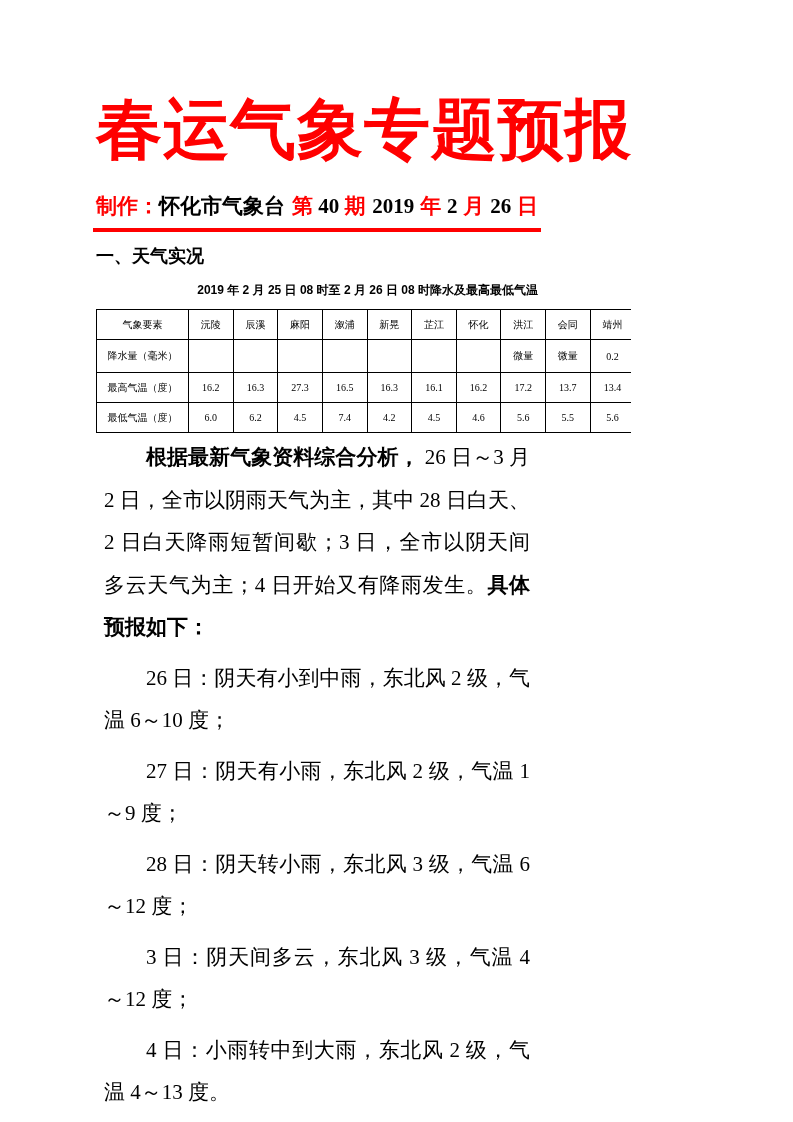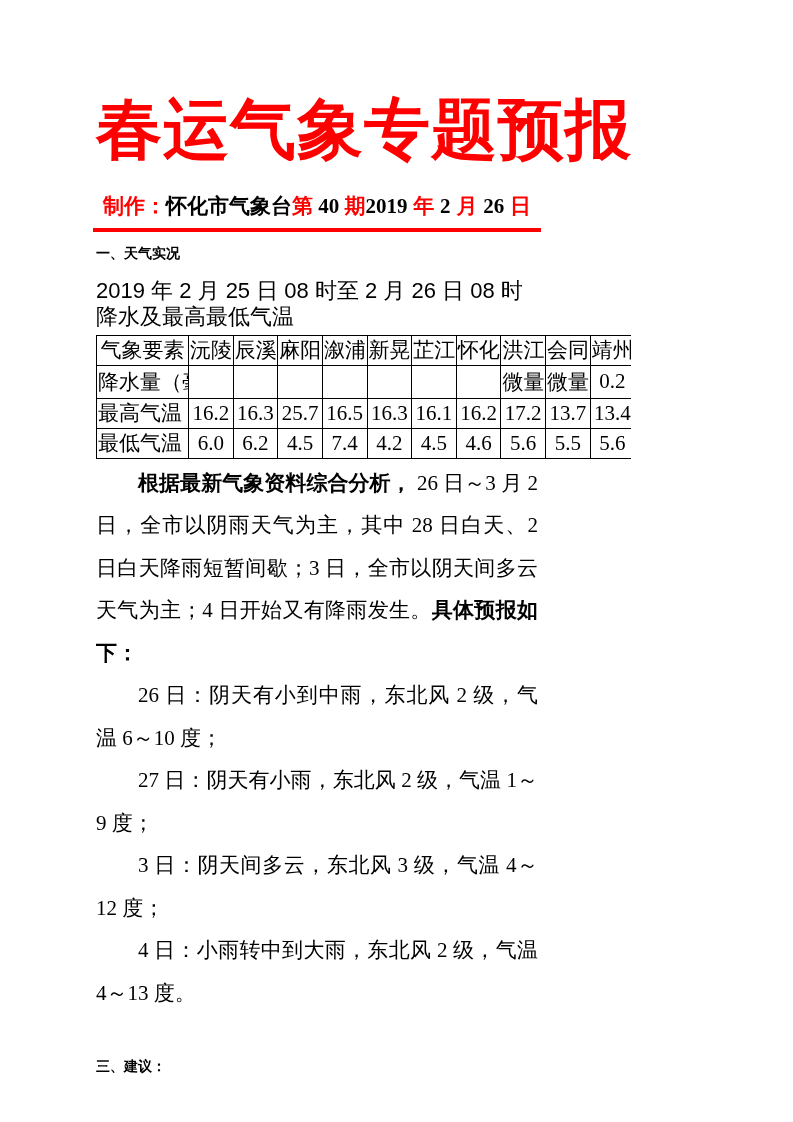--- a/index.html
+++ b/index.html
@@ -20,70 +20,70 @@
     line-height: 1.32;
     font-weight: bold;
     color: #ff0000;
     text-align: center;
     letter-spacing: 1px;
     white-space: nowrap;
   }
   .masthead {
     margin-top: 20px;
     display: flex;
-    justify-content: center;
+    justify-content: space-between;
     align-items: baseline;
     font-family: "Liberation Sans", "DejaVu Sans", sans-serif;
     font-weight: bold;
     font-size: 21px;
     line-height: 1.2;
   }
   .red { color: #ff0000; }
   .num { font-family: "Liberation Serif", "DejaVu Serif", serif; }
   .red-rule {
     height: 4px;
     background: #ff0000;
     margin: 9px -3px 0 -3px;
   }
   .sec-heading {
     margin: 13px 0 0 0;
     font-family: "Liberation Sans", "DejaVu Sans", sans-serif;
     font-weight: bold;
-    font-size: 14px;
+    font-size: 18px;
     line-height: 1.25;
   }
   .table-title {
     margin-top: 15px;
-    text-align: left;
+    text-align: right;
     font-family: "Liberation Sans", "DejaVu Sans", sans-serif;
-    font-weight: normal;
-    font-size: 22px;
+    font-weight: bold;
+    font-size: 12px;
     line-height: 1.2;
   }
   table.realtime {
-    margin: 4px auto 0 auto;
+    margin: 12px auto 0 auto;
     width: 584px;
     border-collapse: collapse;
     table-layout: fixed;
-    font-size: 21px;
+    font-size: 10px;
   }
   table.realtime th, table.realtime td {
     border: 1px solid #000000;
     text-align: center;
     vertical-align: middle;
     font-weight: normal;
     padding: 0 1px;
     height: 29px;
     overflow: hidden;
     white-space: nowrap;
   }
   table.realtime col.label-col { width: 92px; }
   table.realtime tr.precip-row th, table.realtime tr.precip-row td { height: 32px; }
   .body-text {
-    margin: 0;
+    margin: 8px;
     font-size: 21px;
     line-height: 42.5px;
     text-indent: 2em;
     text-align: justify;
   }
   .intro { margin-top: 3px; }
   .bh {
     font-family: "Liberation Sans", "DejaVu Sans", sans-serif;
     font-weight: bold;
   }
@@ -145,21 +145,21 @@
           <td></td>
           <td>微量</td>
           <td>微量</td>
           <td>0.2</td>
           <td>0.2</td>
         </tr>
         <tr>
           <th>最高气温（度）</th>
           <td>16.2</td>
           <td>16.3</td>
-          <td>25.7</td>
+          <td>27.3</td>
           <td>16.5</td>
           <td>16.3</td>
           <td>16.1</td>
           <td>16.2</td>
           <td>17.2</td>
           <td>13.7</td>
           <td>13.4</td>
           <td>12.1</td>
         </tr>
         <tr>
@@ -178,19 +178,20 @@
         </tr>
       </tbody>
   </table>
 
 
   <p class="body-text intro"><span class="bh">根据最新气象资料综合分析，</span><span> 26 日～3 月 2 日，全市以阴雨天气为主，其中 28 日白天、2 日白天降雨短暂间歇；3 日，全市以阴天间多云天气为主；4 日开始又有降雨发生。</span><span class="bh">具体预报如下：</span></p>
 
   <div class="daily-block">
     <p class="body-text">26 日：阴天有小到中雨，东北风 2 级，气温 6～10 度；</p>
     <p class="body-text">27 日：阴天有小雨，东北风 2 级，气温 1～9 度；</p>
+    <p class="body-text">28 日：阴天转小雨，东北风 3 级，气温 6～12 度；</p>
     <p class="body-text">3 日：阴天间多云，东北风 3 级，气温 4～12 度；</p>
     <p class="body-text">4 日：小雨转中到大雨，东北风 2 级，气温 4～13 度。</p>
   </div>
 
   <h2 class="sec-heading advice-heading">三、建议：</h2>
 
 </div>
 
 </body></html>

